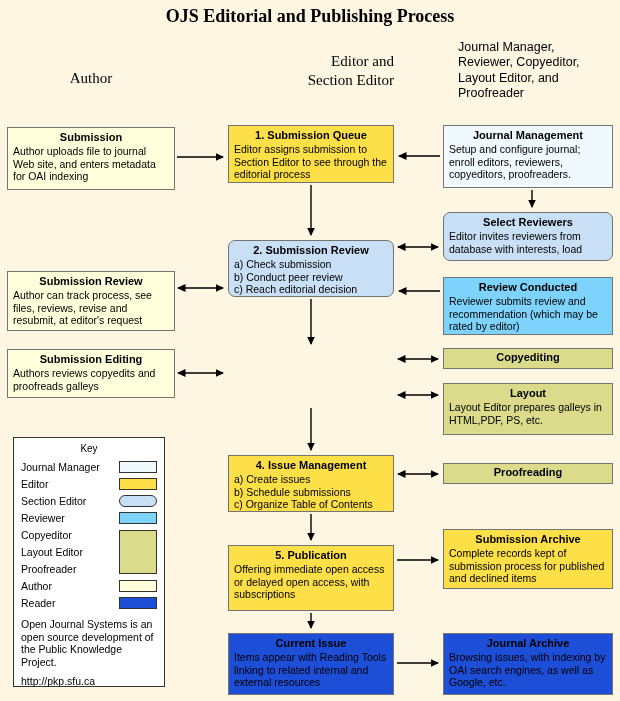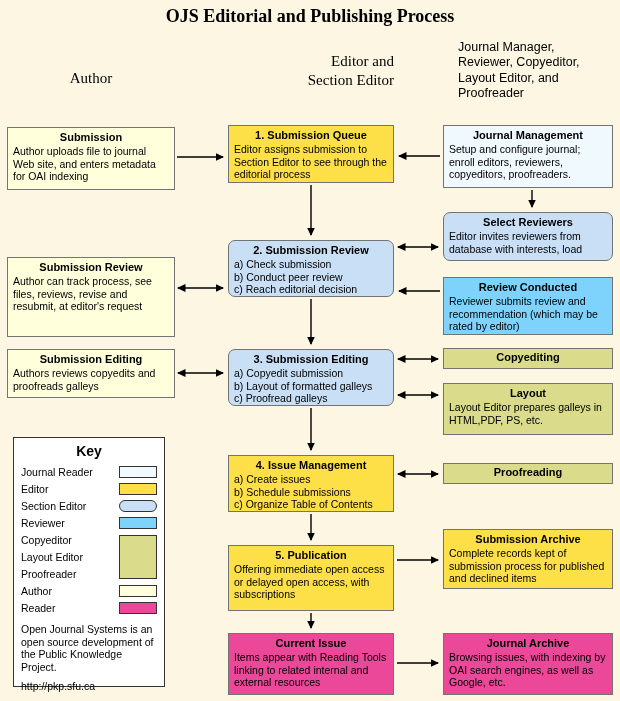--- a/index.html
+++ b/index.html
@@ -30,29 +30,29 @@
   }
   .box.small{padding:2px 4px;}
   .box-title{font-weight:bold;font-size:11px;text-align:center;line-height:1.2;}
   .box-body{font-size:10.5px;line-height:1.18;white-space:pre-line;margin-top:1px;}
   .c-author{background:#FFFFDC;}
   .c-editor{background:#fde047;}
   .c-sec{background:#C9DFF6;border-radius:7px;}
   .c-jm{background:#F0F9FD;}
   .c-rev{background:#7dd3fc;}
   .c-olive{background:#DADB8B;}
-  .c-reader{background:#ec4899;}
+  .c-reader{background:#1d4ed8;}
   .arrows{position:absolute;left:0;top:0;width:620px;height:701px;pointer-events:none;}
   
   .key-box{
     position:absolute;left:13px;top:437px;width:152px;height:250px;
     background:#FFFFFF;border:1px solid #333;box-sizing:border-box;
     padding:5px 7px 4px 7px;
   }
-  .key-title{text-align:center;font-weight:bold;font-size:14px;margin-bottom:4px;}
+  .key-title{text-align:center;font-weight:normal;font-size:10px;margin-bottom:4px;}
   .key-row{display:flex;align-items:center;justify-content:space-between;height:17px;font-size:10.5px;}
   .swatch{width:38px;height:12px;border:1px solid #333;box-sizing:border-box;flex:0 0 auto;}
   .key-group{display:flex;align-items:center;justify-content:space-between;}
   .key-group-labels div{height:17px;display:flex;align-items:center;font-size:10.5px;}
   .swatch-tall{width:38px;height:44px;border:1px solid #333;box-sizing:border-box;flex:0 0 auto;}
   .key-note{font-size:10.5px;line-height:1.2;margin-top:7px;}
   .key-url{font-size:10.5px;margin-top:7px;}
 </style>
 </head>
 <body>
@@ -95,45 +95,39 @@
     <line x1="311" y1="299" x2="311" y2="344" stroke="#000" stroke-width="1.4" marker-end="url(#arrow)"></line>
     <line x1="311" y1="408" x2="311" y2="450" stroke="#000" stroke-width="1.4" marker-end="url(#arrow)"></line>
     <line x1="311" y1="514" x2="311" y2="540" stroke="#000" stroke-width="1.4" marker-end="url(#arrow)"></line>
     <line x1="311" y1="613" x2="311" y2="628" stroke="#000" stroke-width="1.4" marker-end="url(#arrow)"></line>
   </svg>
 
   <div class="box c-author" style="left:7px;top:127px;width:168px;height:63px">
     <div class="box-title">Submission</div>
     <div class="box-body">Author uploads file to journal Web site, and enters metadata for OAI indexing</div>
   </div>
-  <div class="box c-author" style="left:7px;top:257px;width:168px;height:80px">
+  <div class="box c-author" style="left:7px;top:271px;width:168px;height:60px">
     <div class="box-title">Submission Review</div>
     <div class="box-body">Author can track process, see files, reviews, revise and resubmit, at editor's request</div>
   </div>
   <div class="box c-author" style="left:7px;top:349px;width:168px;height:49px">
     <div class="box-title">Submission Editing</div>
     <div class="box-body">Authors reviews copyedits and proofreads galleys</div>
   </div>
 
   <div class="box c-editor" style="left:228px;top:125px;width:166px;height:58px">
     <div class="box-title">1. Submission Queue</div>
     <div class="box-body">Editor assigns submission to Section Editor to see through the editorial process</div>
   </div>
   <div class="box c-sec" style="left:228px;top:240px;width:166px;height:57px">
     <div class="box-title">2. Submission Review</div>
     <div class="box-body">a) Check submission
 b) Conduct peer review
 c) Reach editorial decision</div>
   </div>
-  <div class="box c-sec" style="left:228px;top:349px;width:166px;height:57px">
-    <div class="box-title">3. Submission Editing</div>
-    <div class="box-body">a) Copyedit submission
-b) Layout of formatted galleys
-c) Proofread galleys</div>
-  </div>
   <div class="box c-editor" style="left:228px;top:455px;width:166px;height:57px">
     <div class="box-title">4. Issue Management</div>
     <div class="box-body">a) Create issues
 b) Schedule submissions
 c) Organize Table of Contents</div>
   </div>
   <div class="box c-editor" style="left:228px;top:545px;width:166px;height:66px">
     <div class="box-title">5. Publication</div>
     <div class="box-body">Offering immediate open access or delayed open access, with subscriptions</div>
   </div>
@@ -169,21 +163,21 @@
     <div class="box-body">Complete records kept of submission process for published and declined items</div>
   </div>
   <div class="box c-reader" style="left:443px;top:633px;width:170px;height:62px">
     <div class="box-title">Journal Archive</div>
     <div class="box-body">Browsing issues, with indexing by OAI search engines, as well as Google, etc.</div>
   </div>
 
   <div class="key-box">
     <div class="key-title">Key</div>
     <div class="key-row">
-      <span class="key-label">Journal Reader</span>
+      <span class="key-label">Journal Manager</span>
       <span class="swatch c-jm"></span>
     </div>
     <div class="key-row">
       <span class="key-label">Editor</span>
       <span class="swatch c-editor"></span>
     </div>
     <div class="key-row">
       <span class="key-label">Section Editor</span>
       <span class="swatch c-sec"></span>
     </div>

